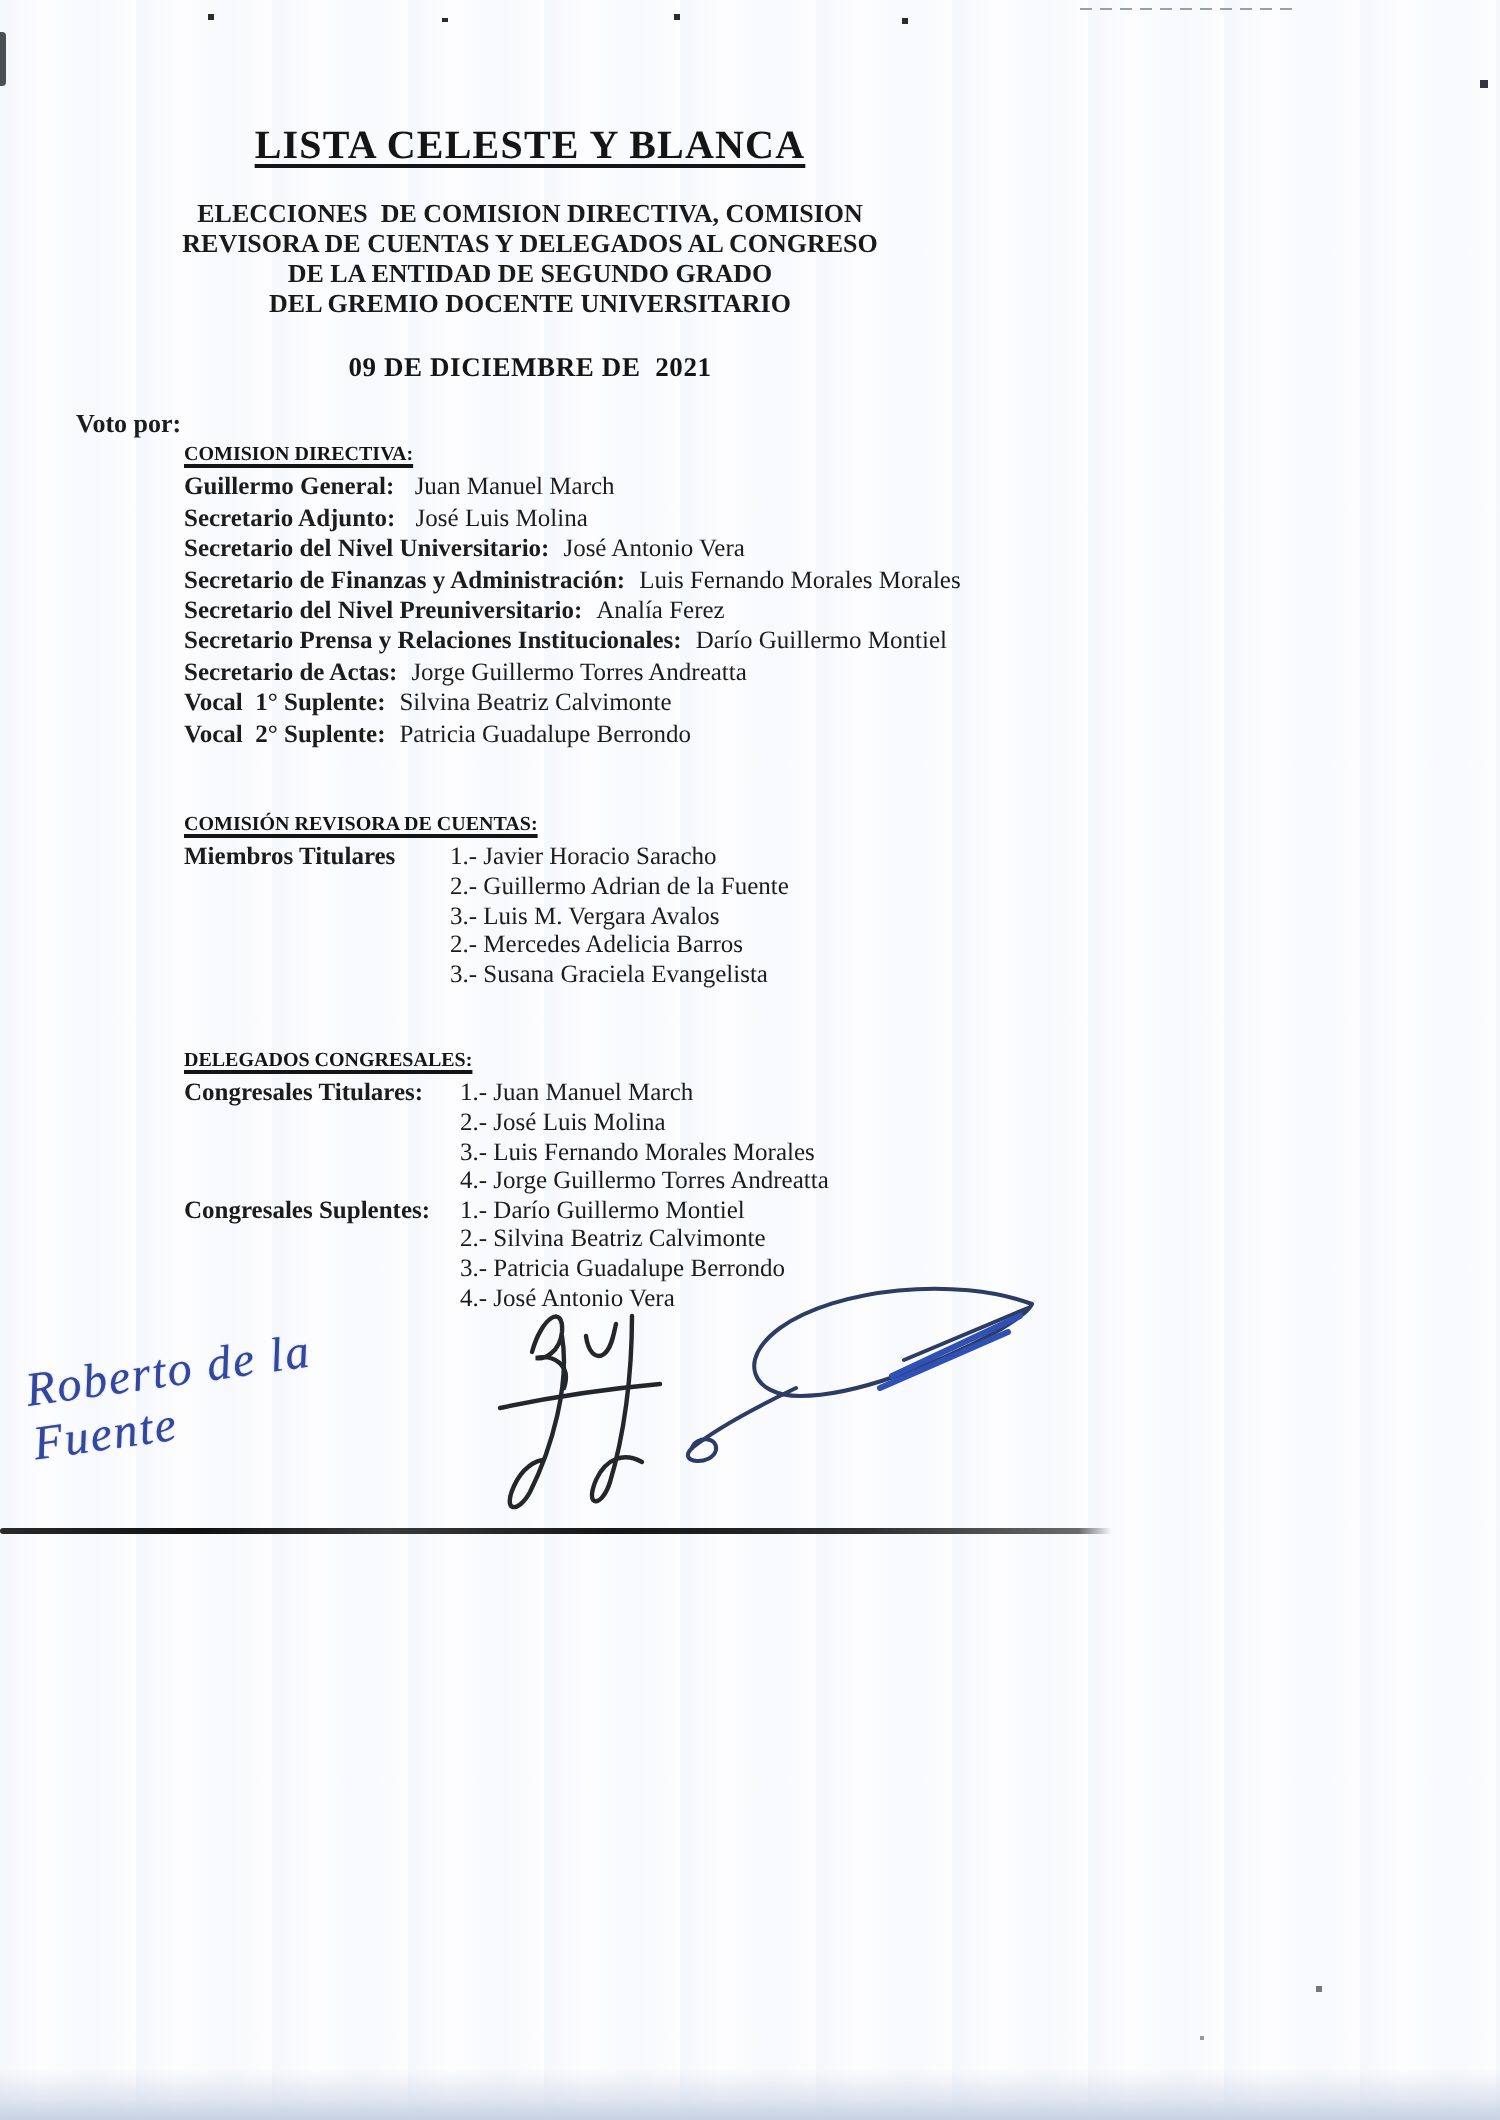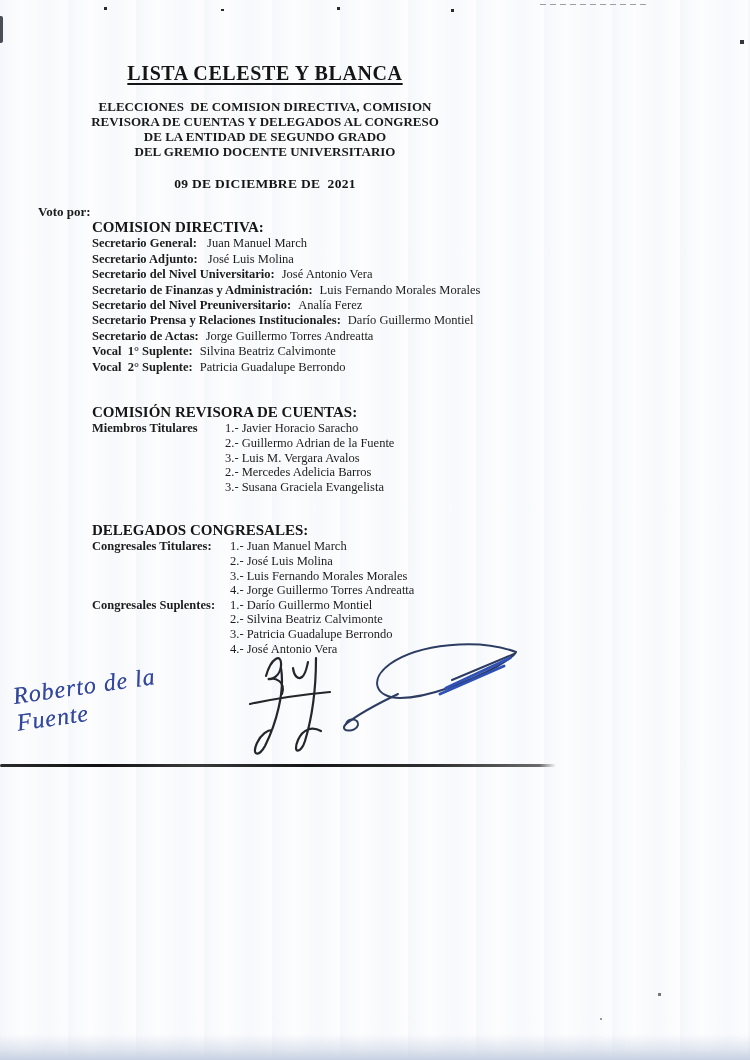--- a/index.html
+++ b/index.html
@@ -25,22 +25,22 @@
     text-decoration:underline;text-decoration-thickness:2px;text-underline-offset:3px;
     color:#151515;
   }
   .subtitle{margin-top:14px;font-size:13px;font-weight:bold;line-height:15px;color:#1a1a1a;}
   .doc-date{margin-top:17px;font-size:13.5px;font-weight:bold;letter-spacing:0.3px;color:#151515;text-align:center;}
 
   
   .voto{position:absolute;left:38px;top:204px;font-size:13px;font-weight:bold;}
   .section{position:absolute;left:92px;font-size:12.5px;line-height:15.4px;}
   .sec-heading{
-    font-size:15px;font-weight:bold;
-    text-decoration-thickness:1.5px;text-underline-offset:2px;
+    font-size:10px;font-weight:bold;
+    text-decoration:underline;text-decoration-thickness:1.5px;text-underline-offset:2px;
     margin-bottom:1px;color:#151515;
   }
   .dir-row .lbl{font-weight:bold;margin-right:7px;}
   .grp .grp-row{line-height:14.6px;}
   .grp .glbl{display:inline-block;font-weight:bold;vertical-align:top;}
   .grp-rev .glbl{width:133px;}
   .grp-del .glbl{width:138px;}
   .gitem{}
 
   
@@ -98,21 +98,21 @@
       <div class="txt">DE LA ENTIDAD DE SEGUNDO GRADO</div>
       <div class="txt">DEL GREMIO DOCENTE UNIVERSITARIO</div>
     </div>
     <div class="doc-date txt">09 DE DICIEMBRE DE  2021</div>
   </div>
 
   <div class="voto txt">Voto por:</div>
 
   <div class="section" style="top:220px;">
     <div class="sec-heading txt">COMISION DIRECTIVA:</div>
-    <div class="dir-row"><span class="lbl txt">Secretario General:</span><span class="val txt"> Juan Manuel March</span></div>
+    <div class="dir-row"><span class="lbl txt">Guillermo General:</span><span class="val txt"> Juan Manuel March</span></div>
     <div class="dir-row"><span class="lbl txt">Secretario Adjunto:</span><span class="val txt"> José Luis Molina</span></div>
     <div class="dir-row"><span class="lbl txt">Secretario del Nivel Universitario:</span><span class="val txt">José Antonio Vera</span></div>
     <div class="dir-row"><span class="lbl txt">Secretario de Finanzas y Administración:</span><span class="val txt">Luis Fernando Morales Morales</span></div>
     <div class="dir-row"><span class="lbl txt">Secretario del Nivel Preuniversitario:</span><span class="val txt">Analía Ferez</span></div>
     <div class="dir-row"><span class="lbl txt">Secretario Prensa y Relaciones Institucionales:</span><span class="val txt">Darío Guillermo Montiel</span></div>
     <div class="dir-row"><span class="lbl txt">Secretario de Actas:</span><span class="val txt">Jorge Guillermo Torres Andreatta</span></div>
     <div class="dir-row"><span class="lbl txt">Vocal  1° Suplente:</span><span class="val txt">Silvina Beatriz Calvimonte</span></div>
     <div class="dir-row"><span class="lbl txt">Vocal  2° Suplente:</span><span class="val txt">Patricia Guadalupe Berrondo</span></div>
   </div>
 

